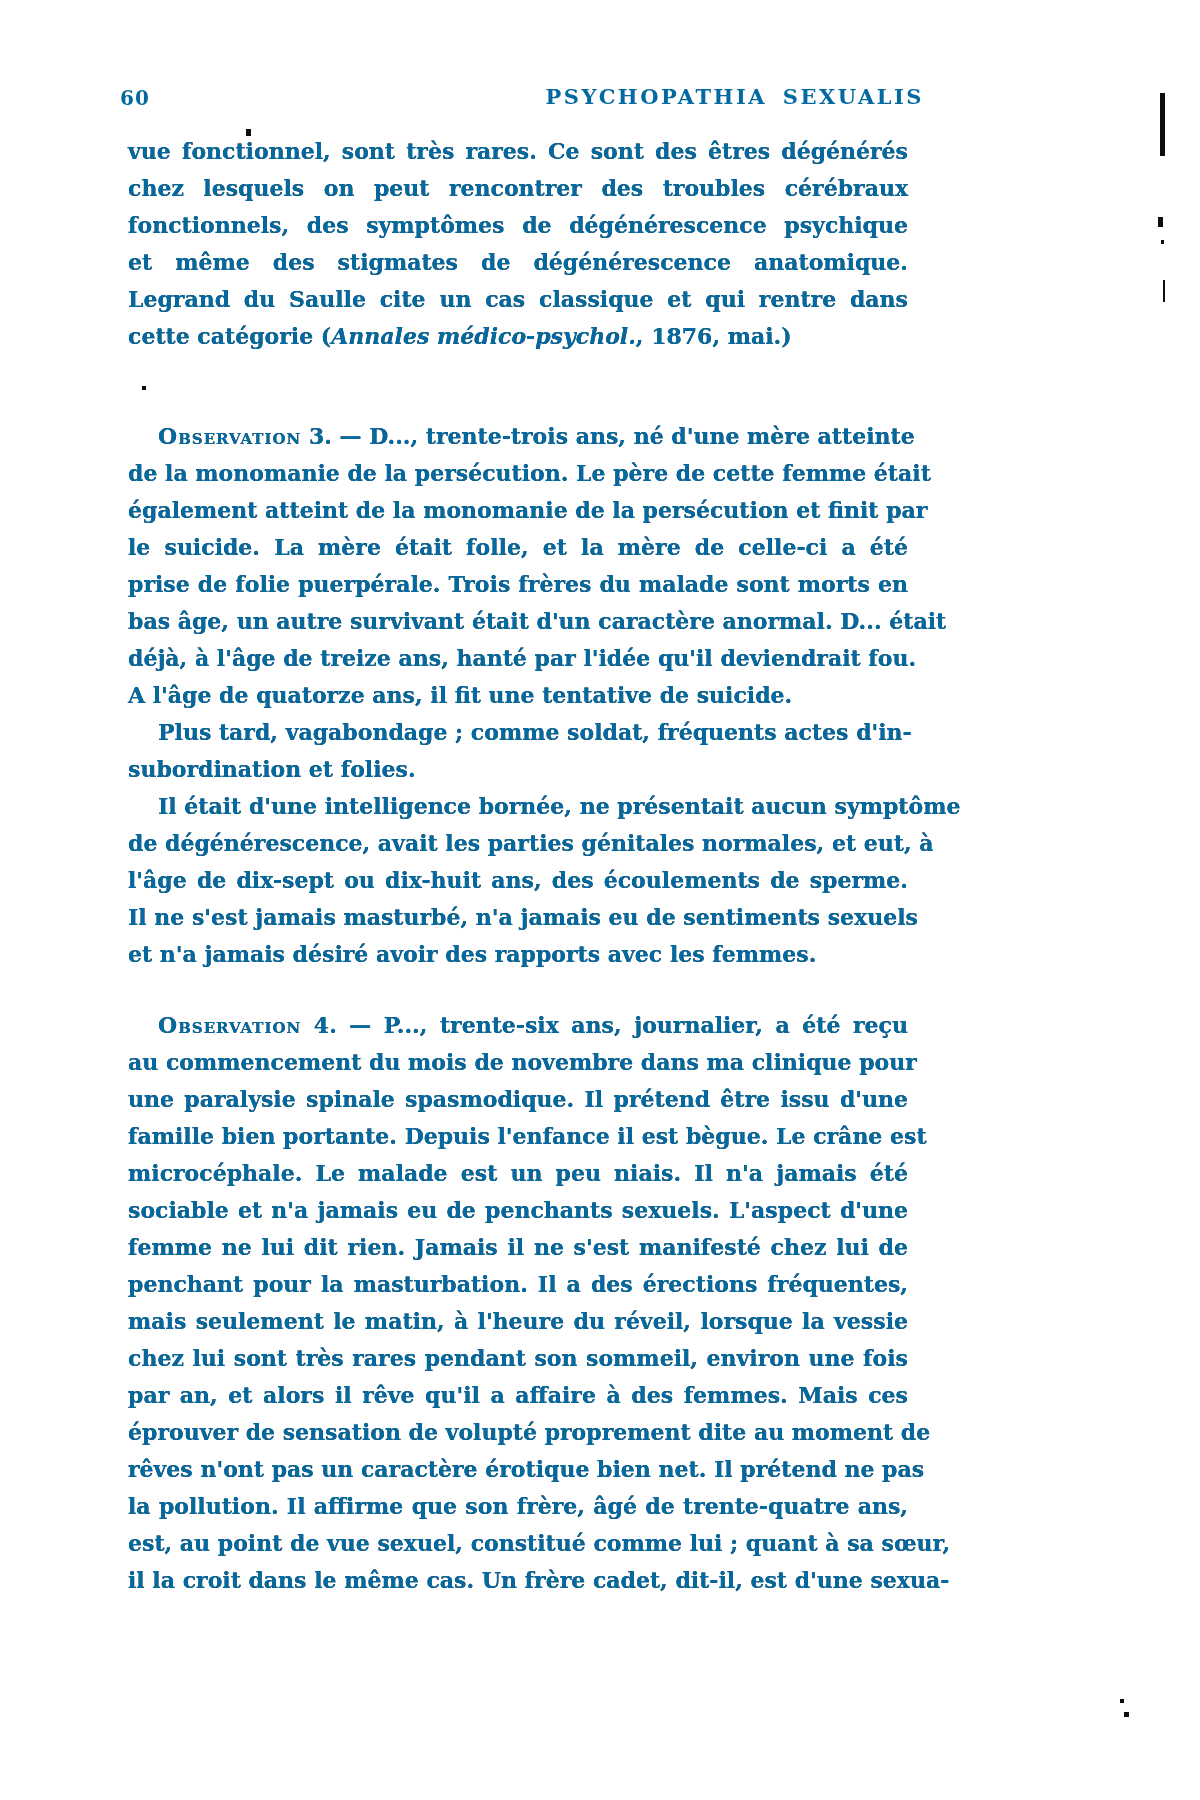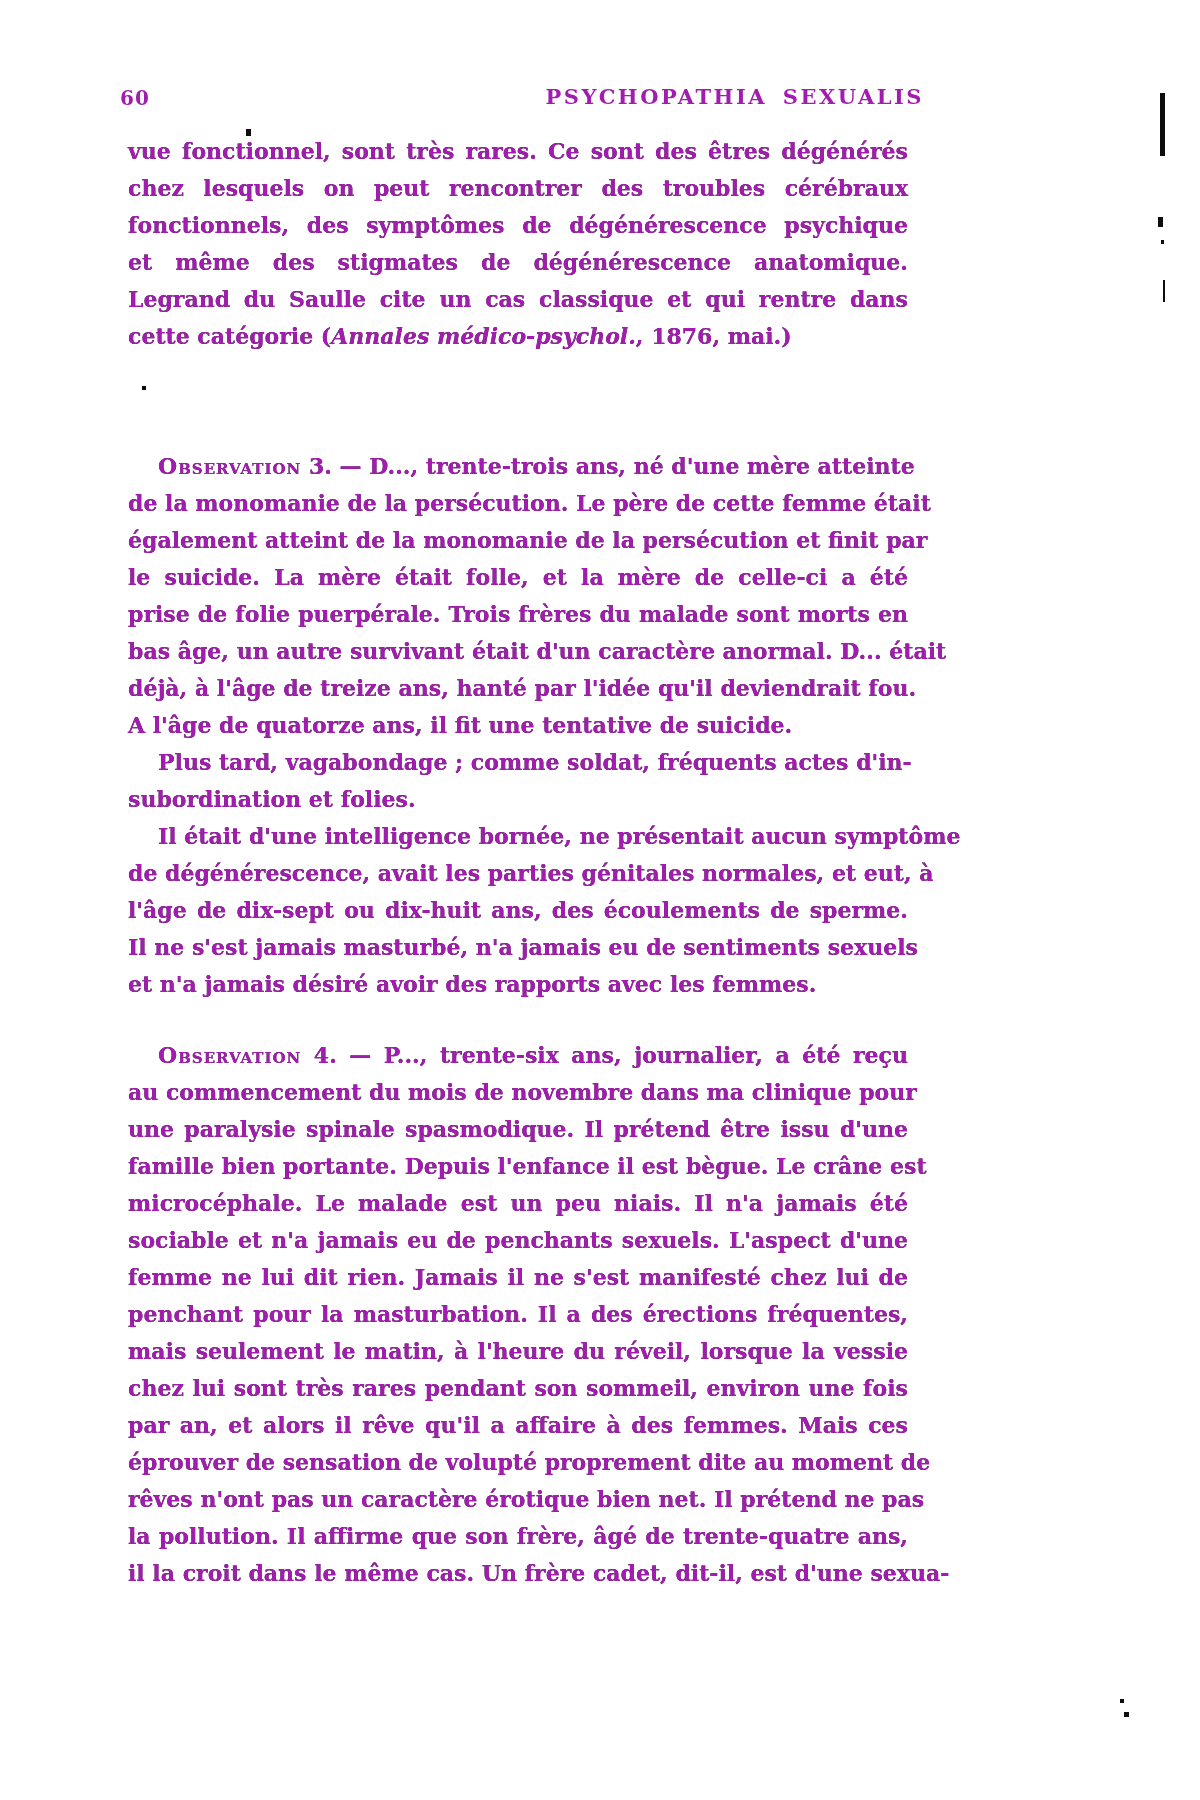--- a/index.html
+++ b/index.html
@@ -3,21 +3,21 @@
 <meta charset="utf-8">
 <style>
   html,body{margin:0;padding:0;background:#ffffff;}
   .page{
     position:relative;
     width:1200px;height:1800px;
     background:#ffffff;
     overflow:hidden;
     font-family:"DejaVu Serif","Liberation Serif",serif;
     font-weight:700;
-    color:#a21caf;
+    color:#0369a1;
   }
   
   .pagenum{
     position:absolute;left:120px;top:86px;
     font-size:20px;letter-spacing:1px;
   }
   .runtitle{
     position:absolute;left:144px;top:84px;width:780px;
     text-align:right;font-size:21px;letter-spacing:2.5px;
     word-spacing:6px;
@@ -61,21 +61,21 @@
 
   <main class="textblock">
       <div class="para">
         <div class="line"><span>vue fonctionnel, sont très rares. Ce sont des êtres dégénérés</span></div>
         <div class="line"><span>chez lesquels on peut rencontrer des troubles cérébraux</span></div>
         <div class="line"><span>fonctionnels, des symptômes de dégénérescence psychique</span></div>
         <div class="line"><span>et même des stigmates de dégénérescence anatomique.</span></div>
         <div class="line"><span>Legrand du Saulle cite un cas classique et qui rentre dans</span></div>
         <div class="line last"><span>cette catégorie (</span><span class="italic">Annales médico-psychol.</span><span>, 1876, mai.)</span></div>
       </div>
-      <div class="para" style="margin-top: 93px;">
+      <div class="para" style="margin-top: 63px;">
         <div class="line indent"><span class="smallcaps">Observation</span><span> 3. — D..., trente-trois ans, né d'une mère atteinte</span></div>
         <div class="line"><span>de la monomanie de la persécution. Le père de cette femme était</span></div>
         <div class="line"><span>également atteint de la monomanie de la persécution et finit par</span></div>
         <div class="line"><span>le suicide. La mère était folle, et la mère de celle-ci a été</span></div>
         <div class="line"><span>prise de folie puerpérale. Trois frères du malade sont morts en</span></div>
         <div class="line"><span>bas âge, un autre survivant était d'un caractère anormal. D... était</span></div>
         <div class="line"><span>déjà, à l'âge de treize ans, hanté par l'idée qu'il deviendrait fou.</span></div>
         <div class="line last"><span>A l'âge de quatorze ans, il fit une tentative de suicide.</span></div>
       </div>
       <div class="para">
@@ -97,20 +97,21 @@
         <div class="line"><span>microcéphale. Le malade est un peu niais. Il n'a jamais été</span></div>
         <div class="line"><span>sociable et n'a jamais eu de penchants sexuels. L'aspect d'une</span></div>
         <div class="line"><span>femme ne lui dit rien. Jamais il ne s'est manifesté chez lui de</span></div>
         <div class="line"><span>penchant pour la masturbation. Il a des érections fréquentes,</span></div>
         <div class="line"><span>mais seulement le matin, à l'heure du réveil, lorsque la vessie</span></div>
         <div class="line"><span>chez lui sont très rares pendant son sommeil, environ une fois</span></div>
         <div class="line"><span>par an, et alors il rêve qu'il a affaire à des femmes. Mais ces</span></div>
         <div class="line"><span>éprouver de sensation de volupté proprement dite au moment de</span></div>
         <div class="line"><span>rêves n'ont pas un caractère érotique bien net. Il prétend ne pas</span></div>
         <div class="line"><span>la pollution. Il affirme que son frère, âgé de trente-quatre ans,</span></div>
+        <div class="line"><span>est, au point de vue sexuel, constitué comme lui ; quant à sa sœur,</span></div>
         <div class="line"><span>il la croit dans le même cas. Un frère cadet, dit-il, est d'une sexua-</span></div>
       </div>
     </main>
 
   <div class="artifact a-bar"></div>
   <div class="artifact a-sq"></div>
   <div class="artifact a-dot1"></div>
   <div class="artifact a-thin"></div>
   <div class="artifact a-dot2"></div>
   <div class="artifact a-dot3"></div>

